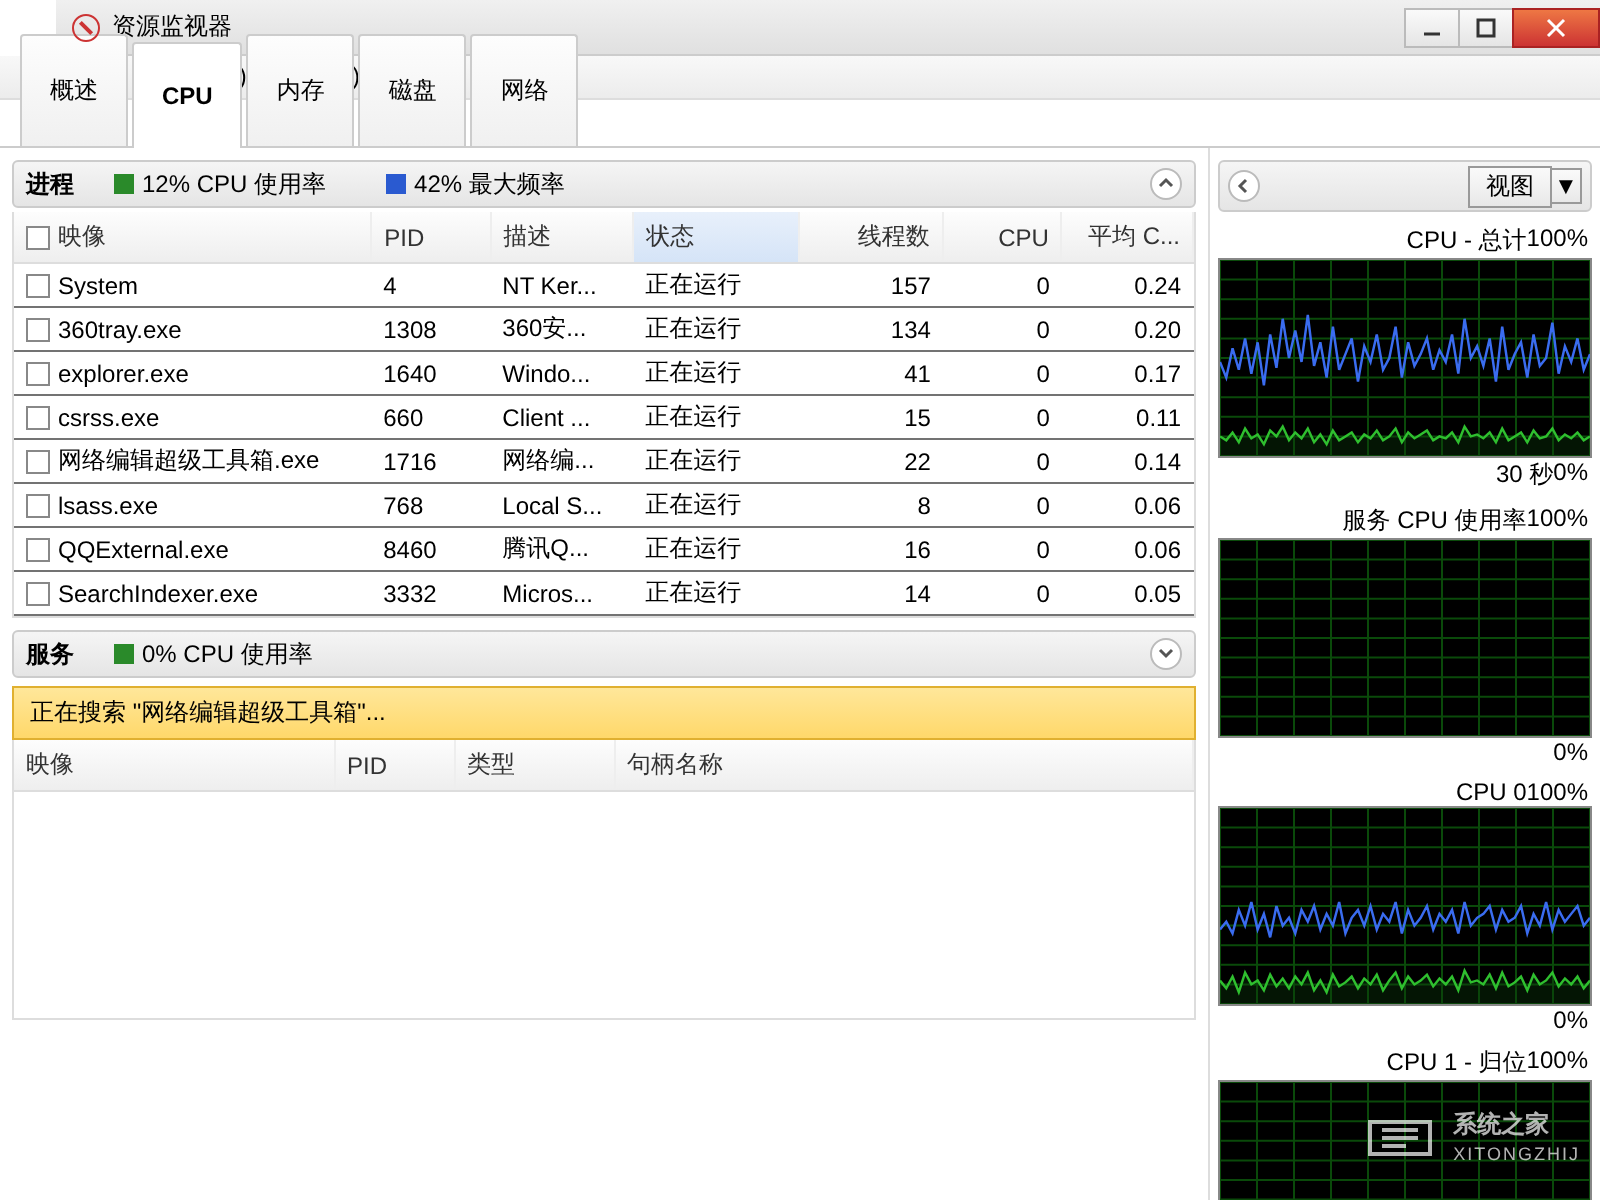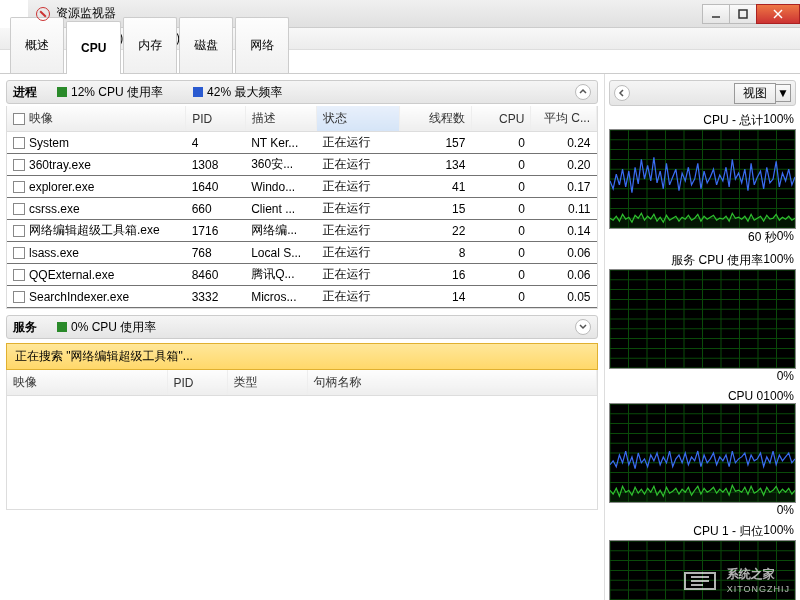--- a/index.html
+++ b/index.html
@@ -64,21 +64,21 @@
 .viewbar .viewbtn { margin-left:auto; border:1px solid #999; background:linear-gradient(#fafafa,#e8e8e8); padding:1px 8px; display:flex; align-items:center;}
 .viewbar .dd { width:16px; border:1px solid #999; background:linear-gradient(#fafafa,#e8e8e8); display:flex; align-items:center; justify-content:center; height:18px; margin-left:-1px;}
 
 .chartblock { margin-top:6px; }
 .chartblock .chartlabel { display:flex; justify-content:flex-end; font-size:11px; padding:0 2px;}
 .chartblock .chart { width: 100%; height: 100px; background:#000; border:1px solid #888; position:relative; overflow:hidden;}
 .chart svg { width:100%; height:100%; }
 .chart .grid line { stroke:#0a4a0a; stroke-width:1; }
 .chartblock .chartlabel.bottom { }
 
-.watermark { position:absolute; right:10px; bottom:6px; color:#eee; display:flex; align-items:center; opacity:0.7;}
+.watermark { position:absolute; right:10px; bottom:18px; color:#eee; display:flex; align-items:center; opacity:0.7;}
 .watermark .logo { width:40px; height:26px; margin-right:4px; }
 </style>
 </head>
 <body>
 
 <div class="titlebar">
   <span class="ico"></span>
   <span>资源监视器</span>
   <div class="wincontrols">
     <div>
@@ -307,21 +307,21 @@
                 <line x1="0" y1="70" x2="180" y2="70"></line>
                 <line x1="0" y1="80" x2="180" y2="80"></line>
                 <line x1="0" y1="90" x2="180" y2="90"></line>
                 <line x1="0" y1="100" x2="180" y2="100"></line>
               </g>
               <polyline points="0,52 3.0508474576271185,60 6.101694915254237,44.99999999999999 9.152542372881356,56 12.203389830508474,40 15.254237288135592,58 18.305084745762713,42.00000000000001 21.35593220338983,64 24.406779661016948,38 27.45762711864407,55 30.508474576271183,30 33.559322033898304,50 36.610169491525426,36 39.66101694915254,52 42.71186440677966,28 45.762711864406775,54 48.813559322033896,42.00000000000001 51.86440677966102,60 54.91525423728814,34 57.96610169491525,56 61.01694915254237,48 64.0677966101695,40 67.11864406779661,62 70.16949152542374,43.99999999999999 73.22033898305085,52 76.27118644067797,38 79.32203389830508,56 82.37288135593221,50 85.42372881355932,34 88.47457627118645,60 91.52542372881355,42.00000000000001 94.57627118644069,54 97.62711864406779,48 100.6779661016949,40 103.72881355932203,56 106.77966101694915,46 109.83050847457628,52 112.88135593220339,38 115.9322033898305,58 118.98305084745763,30 122.03389830508473,50 125.08474576271188,43.99999999999999 128.135593220339,54 131.1864406779661,40 134.23728813559322,62 137.28813559322035,34 140.33898305084747,56 143.38983050847457,48 146.4406779661017,42.00000000000001 149.4915254237288,60 152.54237288135593,38 155.59322033898306,54 158.64406779661016,50 161.6949152542373,32 164.74576271186442,58 167.79661016949152,43.99999999999999 170.84745762711864,52 173.89830508474577,40 176.9491525423729,56 180,48" fill="none" stroke="#3a6cf0" stroke-width="1.2"></polyline>
               <polygon points="0,100 0,90 3.0508474576271185,92 6.101694915254237,88 9.152542372881356,93 12.203389830508474,86 15.254237288135592,91 18.305084745762713,89 21.35593220338983,94 24.406779661016948,87 27.45762711864407,90 30.508474576271183,85 33.559322033898304,92 36.610169491525426,88 39.66101694915254,91 42.71186440677966,86 45.762711864406775,93 48.813559322033896,89 51.86440677966102,94 54.91525423728814,87 57.96610169491525,92 61.01694915254237,90 64.0677966101695,88 67.11864406779661,93 70.16949152542374,89 73.22033898305085,91 76.27118644067797,87 79.32203389830508,92 82.37288135593221,90 85.42372881355932,86 88.47457627118645,93 91.52542372881355,88 94.57627118644069,91 97.62711864406779,89 100.6779661016949,87 103.72881355932203,92 106.77966101694915,90 109.83050847457628,91 112.88135593220339,88 115.9322033898305,93 118.98305084745763,85 122.03389830508473,90 125.08474576271188,89 128.135593220339,91 131.1864406779661,88 134.23728813559322,93 137.28813559322035,86 140.33898305084747,92 143.38983050847457,90 146.4406779661017,88 149.4915254237288,93 152.54237288135593,87 155.59322033898306,91 158.64406779661016,90 161.6949152542373,86 164.74576271186442,92 167.79661016949152,89 170.84745762711864,91 173.89830508474577,88 176.9491525423729,92 180,90 180,100" fill="#0b3d0b" opacity="0.35"></polygon>
               <polyline points="0,90 3.0508474576271185,92 6.101694915254237,88 9.152542372881356,93 12.203389830508474,86 15.254237288135592,91 18.305084745762713,89 21.35593220338983,94 24.406779661016948,87 27.45762711864407,90 30.508474576271183,85 33.559322033898304,92 36.610169491525426,88 39.66101694915254,91 42.71186440677966,86 45.762711864406775,93 48.813559322033896,89 51.86440677966102,94 54.91525423728814,87 57.96610169491525,92 61.01694915254237,90 64.0677966101695,88 67.11864406779661,93 70.16949152542374,89 73.22033898305085,91 76.27118644067797,87 79.32203389830508,92 82.37288135593221,90 85.42372881355932,86 88.47457627118645,93 91.52542372881355,88 94.57627118644069,91 97.62711864406779,89 100.6779661016949,87 103.72881355932203,92 106.77966101694915,90 109.83050847457628,91 112.88135593220339,88 115.9322033898305,93 118.98305084745763,85 122.03389830508473,90 125.08474576271188,89 128.135593220339,91 131.1864406779661,88 134.23728813559322,93 137.28813559322035,86 140.33898305084747,92 143.38983050847457,90 146.4406779661017,88 149.4915254237288,93 152.54237288135593,87 155.59322033898306,91 158.64406779661016,90 161.6949152542373,86 164.74576271186442,92 167.79661016949152,89 170.84745762711864,91 173.89830508474577,88 176.9491525423729,92 180,90" fill="none" stroke="#2fbf2f" stroke-width="1.2"></polyline>
             </svg></div>
     <div class="chartlabel bottom">
-            <span>60 秒</span>
+            <span>30 秒</span>
             <span>0%</span>
           </div>
         </div>
         <div class="chartblock">
     <div class="chartlabel">
             <span>服务 CPU 使用率</span>
             <span>100%</span>
           </div>
     <div class="chart"><svg viewBox="0 0 180 100" preserveAspectRatio="none">
               <g class="grid">

